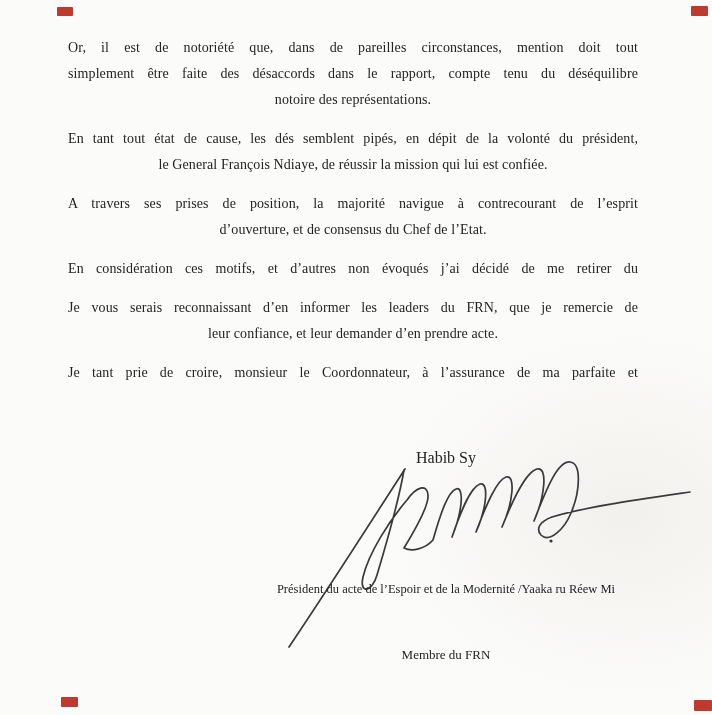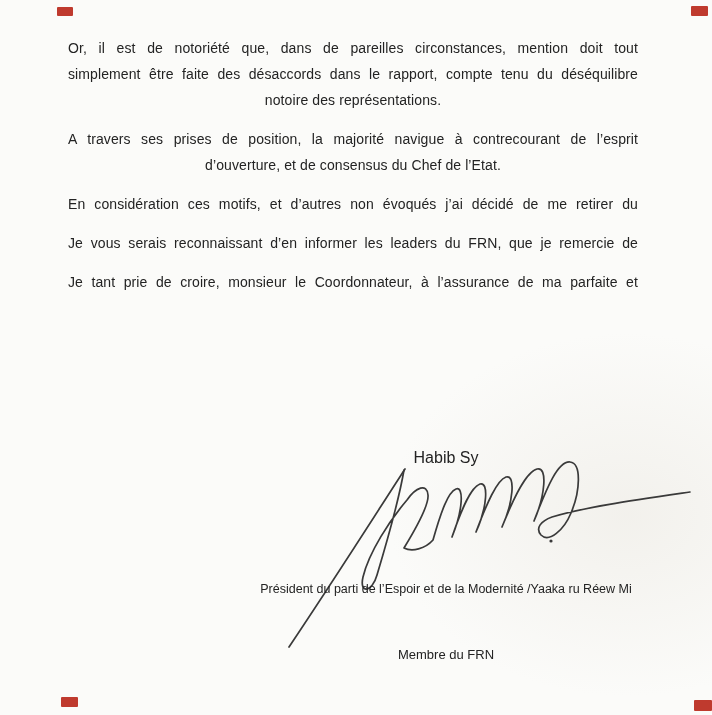--- a/index.html
+++ b/index.html
@@ -8,21 +8,21 @@
     background: #ffffff;
   }
   .page {
     position: relative;
     width: 712px;
     height: 715px;
     overflow: hidden;
     background:
       radial-gradient(ellipse 340px 260px at 88% 72%, rgba(228,224,215,0.38), rgba(255,255,255,0) 70%),
       #fbfbf9;
-    font-family: Liberation Sans, sans-serif;
+    font-family: Liberation Serif, serif;
     color: #232323;
   }
   
   .corner-mark {
     position: absolute;
     border-radius: 1px;
   }
   .corner-mark.tl { left: 57px;  top: 7px;   width: 16px; height: 9px;  }
   .corner-mark.tr { left: 691px; top: 6px;   width: 17px; height: 10px; }
   .corner-mark.bl { left: 61px;  top: 697px; width: 17px; height: 10px; }
@@ -100,32 +100,37 @@
   <div class="corner-mark br" style="background: rgb(191, 58, 46);"></div>
 
   <div class="body-text">
 
     <div class="para">
       <div class="ln just">Or, il est de notoriété que, dans de pareilles circonstances, mention doit tout</div>
       <div class="ln just">simplement être faite  des désaccords dans le rapport, compte tenu du déséquilibre</div>
       <div class="ln">notoire des représentations.</div>
     </div>
 
+    <div class="para">
+      <div class="ln just">En tant tout état de cause, les dés semblent pipés, en dépit de la volonté  du président,</div>
+      <div class="ln">le General  François Ndiaye, de réussir la mission qui lui est confiée.</div>
+    </div>
 
     <div class="para">
       <div class="ln just">A travers ses prises de position, la majorité navigue à contrecourant de l’esprit</div>
       <div class="ln">d’ouverture, et de consensus du Chef de l’Etat.</div>
     </div>
 
     <div class="para">
       <div class="ln just">En considération ces motifs, et d’autres non évoqués j’ai décidé de me  retirer du</div>
     </div>
 
     <div class="para">
       <div class="ln just">Je vous serais reconnaissant d’en informer les leaders du FRN, que je remercie de</div>
+      <div class="ln">leur confiance, et leur demander d’en prendre acte.</div>
     </div>
 
     <div class="para">
       <div class="ln just">Je tant prie de croire, monsieur le Coordonnateur, à l’assurance de ma parfaite et</div>
     </div>
 
   </div>
 
   <div class="sig-name">Habib Sy</div>
 
@@ -147,16 +152,16 @@
              C514 497 526 472 537 469
              C548 466 545 496 534 521
              C547 487 558 461 570 462
              C582 463 580 492 571 513
              C564 530 549 543 541 535
              C535 528 541 521 552 517
              C585 507 635 500 690 492"></path>
     <circle cx="551" cy="541" r="1.6" fill="#3a3a3a" stroke="none"></circle>
   </svg>
 
-  <div class="sig-title1">Président du parti de l’Espoir et de la Modernité /Yaaka ru Réew Mi</div>
+  <div class="sig-title1">Président du acte de l’Espoir et de la Modernité /Yaaka ru Réew Mi</div>
   <div class="sig-title2">Membre du FRN</div>
 
 </div>
 
 </body></html>

